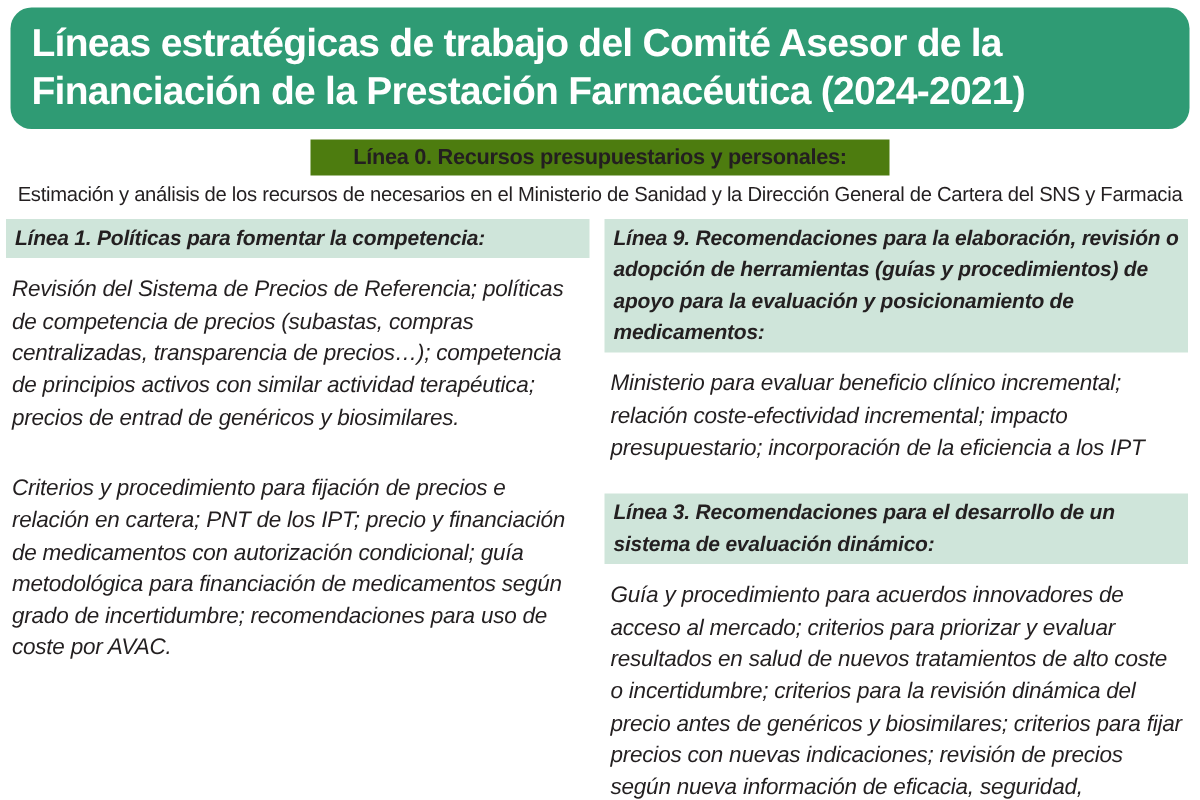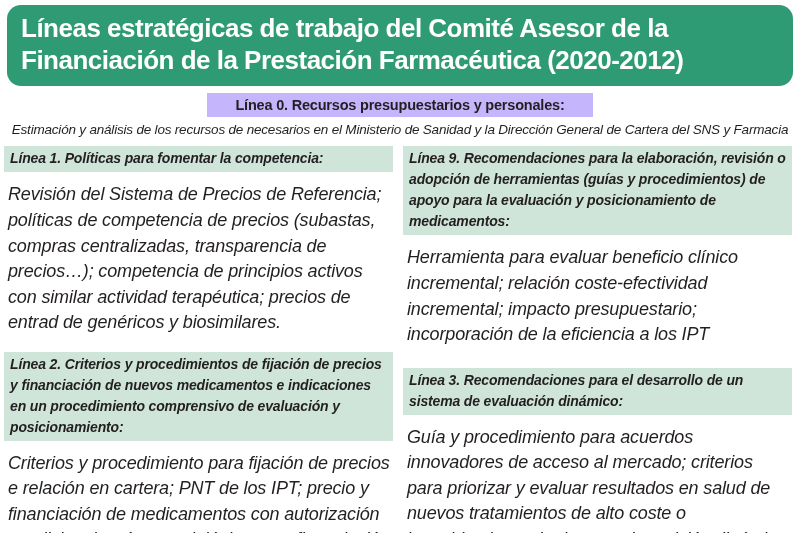--- a/index.html
+++ b/index.html
@@ -25,54 +25,53 @@
     color: #ffffff;
     font-weight: bold;
     font-size: 26px;
     line-height: 1.22;
     letter-spacing: -0.5px;
   }
   .header div { white-space: nowrap; }
   .linea0-banner {
     display: table;
     margin: 7px auto 0 auto;
-    background: #c4b5fd;
+    background: #4d7c0f;
     font-weight: bold;
     font-size: 14.5px;
     letter-spacing: -0.2px;
     padding: 4px 28px;
     white-space: nowrap;
   }
   .intro {
     margin-top: 5px;
     text-align: center;
     font-size: 13.5px;
     letter-spacing: -0.2px;
     white-space: nowrap;
-    font-style: italic;
   }
   .columns {
     display: flex;
     gap: 10px;
     padding: 0 8px 16px 4px;
     margin-top: 9px;
     align-items: flex-start;
     font-style: italic;
   }
   .col { flex: 1 1 0; min-width: 0; }
   .box-title {
     background: #cfe5da;
     font-weight: bold;
     font-size: 14px;
     line-height: 1.5;
     letter-spacing: -0.15px;
     padding: 2px 6px 3px 6px;
   }
   .box-body {
-    font-size: 18px;
+    font-size: 15px;
     line-height: 1.42;
     letter-spacing: -0.15px;
     padding: 10px 2px 0 4px;
   }
   .box + .box { margin-top: 16px; }
   .col-right .box + .box { margin-top: 20px; }
   .footer {
     margin-top: auto;
     border-top: 2px solid #2f9b74;
     margin-left: 2px;
@@ -89,44 +88,43 @@
   .source { font-size: 14.5px; letter-spacing: -0.2px; white-space: nowrap; }
   .source-label { font-weight: bold; }
 </style>
 </head>
 <body>
 
 <div class="page">
 
   <header class="header">
     <div>Líneas estratégicas de trabajo del Comité Asesor de la</div>
-    <div>Financiación de la Prestación Farmacéutica (2020-2012)</div>
+    <div>Financiación de la Prestación Farmacéutica (2024-2021)</div>
   </header>
 
   <div class="linea0-banner">Línea 0. Recursos presupuestarios y personales:</div>
 
   <p class="intro">Estimación y análisis de los recursos de necesarios en el Ministerio de Sanidad y la Dirección General de Cartera del SNS y Farmacia</p>
 
   <div class="columns">
 
     <div class="col col-left">
       <section class="box">
         <h2 class="box-title">Línea 1. Políticas para fomentar la competencia:</h2>
         <p class="box-body">Revisión del Sistema de Precios de Referencia; políticas de competencia de precios (subastas, compras centralizadas, transparencia de precios…); competencia de principios activos con similar actividad terapéutica; precios de entrad de genéricos y biosimilares.</p>
       </section>
       <section class="box">
-        <h2 class="box-title">Línea 2. Criterios y procedimientos de fijación de precios y financiación de nuevos medicamentos e indicaciones en un procedimiento comprensivo de evaluación y posicionamiento:</h2>
         <p class="box-body">Criterios y procedimiento para fijación de precios e relación en cartera; PNT de los IPT; precio y financiación de medicamentos con autorización condicional; guía metodológica para financiación de medicamentos según grado de incertidumbre; recomendaciones para uso de coste por AVAC.</p>
       </section>
     </div>
 
     <div class="col col-right">
       <section class="box">
         <h2 class="box-title">Línea 9. Recomendaciones para la elaboración, revisión o adopción de herramientas  (guías y procedimientos) de apoyo para la evaluación y posicionamiento de medicamentos:</h2>
-        <p class="box-body">Herramienta para evaluar beneficio clínico incremental; relación coste-efectividad incremental; impacto presupuestario; incorporación de la eficiencia a los IPT</p>
+        <p class="box-body">Ministerio para evaluar beneficio clínico incremental; relación coste-efectividad incremental; impacto presupuestario; incorporación de la eficiencia a los IPT</p>
       </section>
       <section class="box">
         <h2 class="box-title">Línea 3. Recomendaciones para el desarrollo de un sistema de evaluación dinámico:</h2>
         <p class="box-body">Guía y procedimiento para acuerdos innovadores de acceso al mercado; criterios para priorizar y evaluar resultados en salud de nuevos tratamientos de alto coste o incertidumbre; criterios para la revisión dinámica del precio antes de genéricos y biosimilares; criterios para fijar precios con nuevas indicaciones; revisión de precios según nueva información de eficacia, seguridad, efectividad o coste-efectividad.</p>
       </section>
     </div>
 
   </div>
 
   <footer class="footer">

